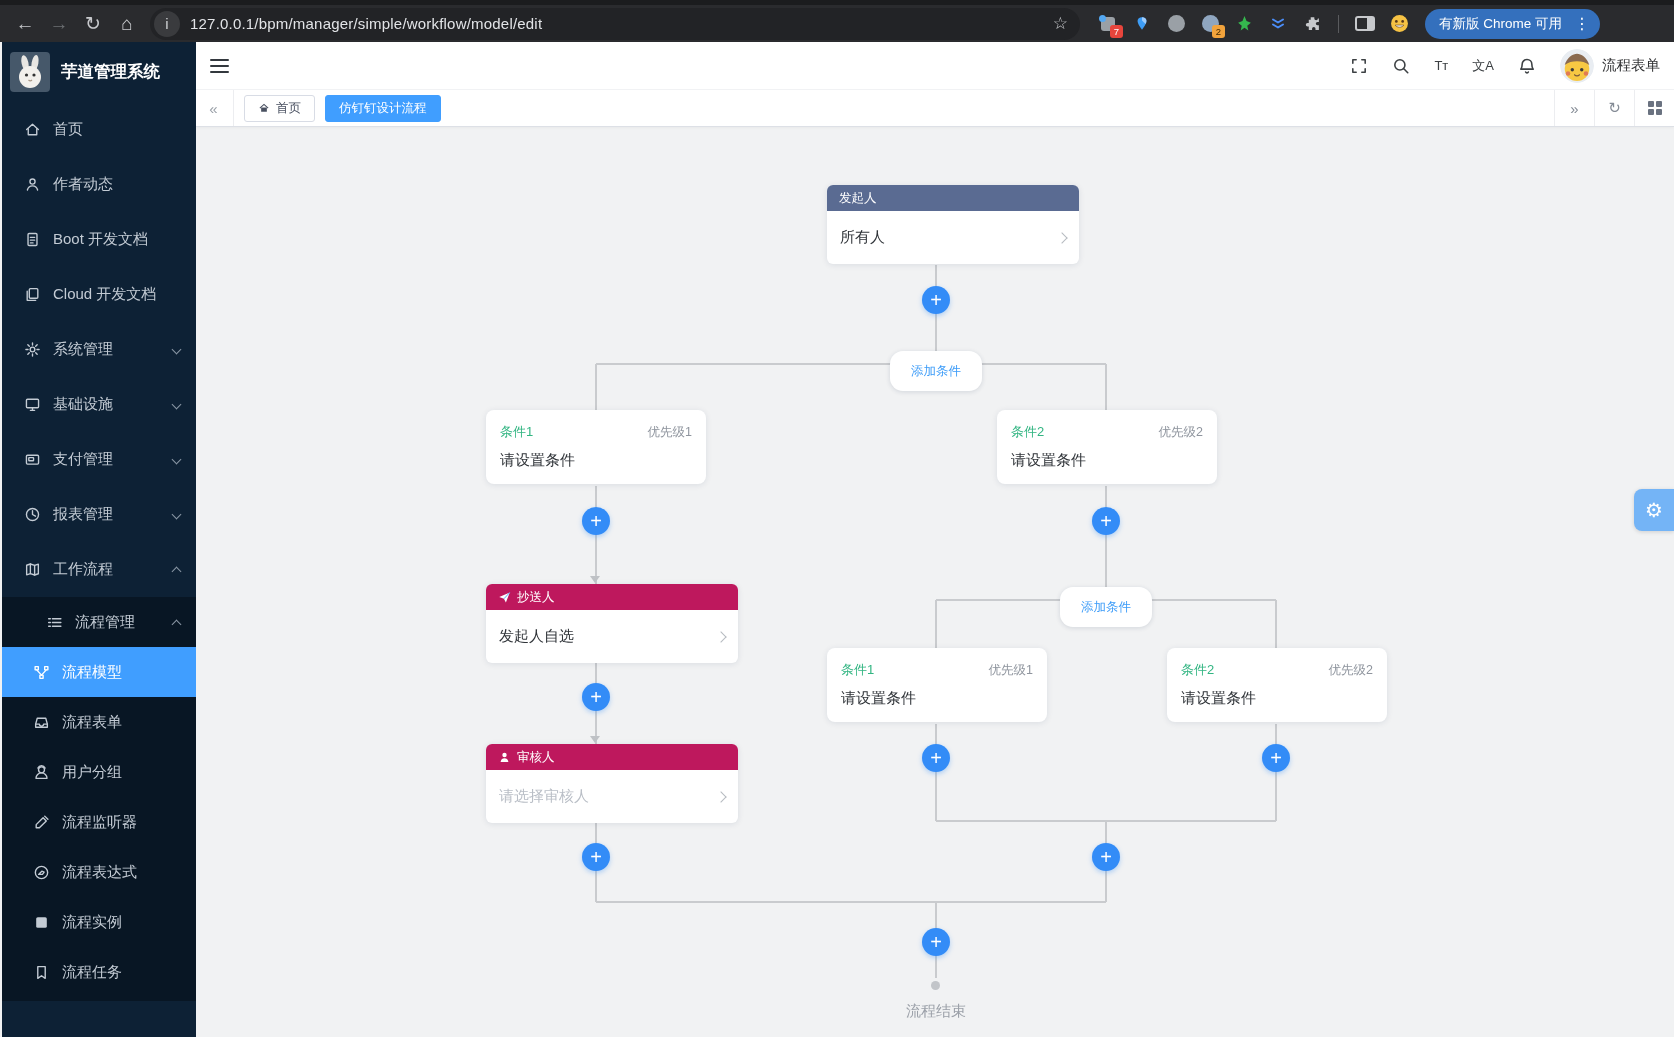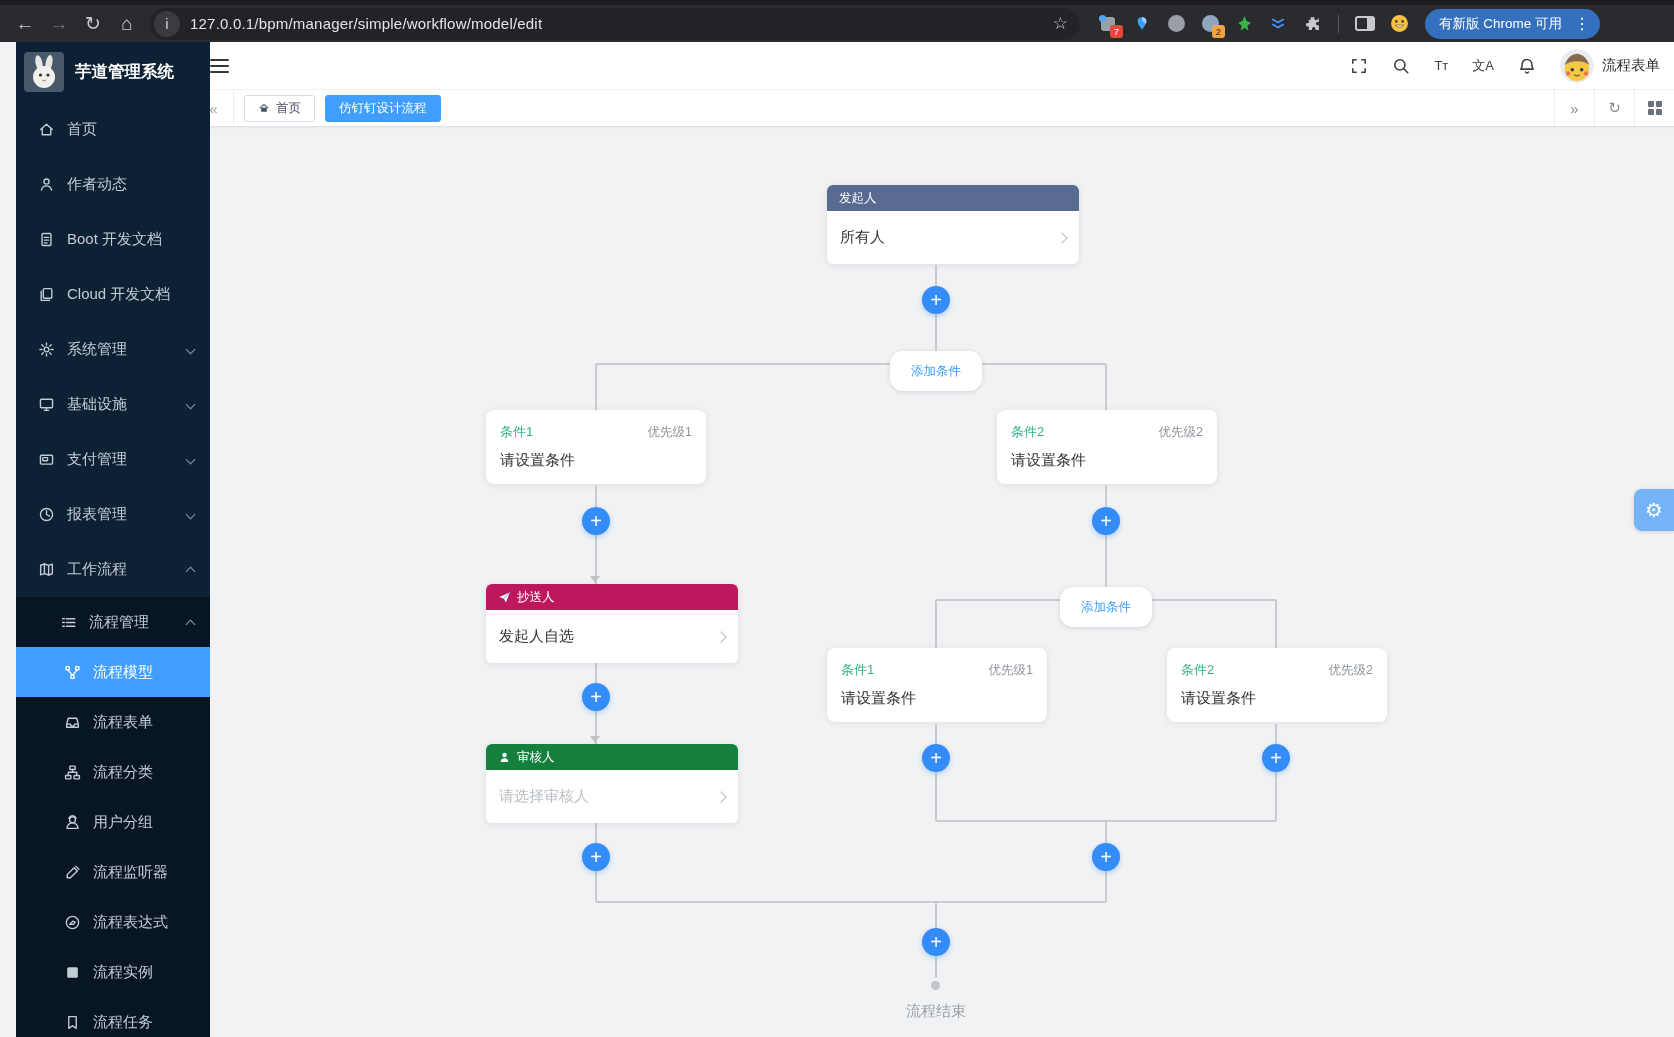--- a/index.html
+++ b/index.html
@@ -28,35 +28,35 @@
   .ext-circle { width:17px; height:17px; border-radius:50%; background:#9aa0a6; }
   .ext-circle.blue { background:#8fa6c0; }
   .vsep { width:1px; height:18px; background:#5a5b5e; margin:0 2px; }
   .panel-ico { width:20px; height:15px; border:2px solid #c7c9cc; border-radius:3px; position:relative; }
   .panel-ico::after { content:""; position:absolute; right:0; top:0; bottom:0; width:6px; background:#c7c9cc; }
   .update-pill { margin-left:16px; background:#3470bd; color:#fff; border-radius:16px; height:30px;
                  display:flex; align-items:center; padding:0 6px 0 14px; font-size:13.5px; gap:8px; cursor:pointer; }
   .kebab { font-size:16px; color:#fff; padding:0 4px; }
 
   
-  .sidebar { position:absolute; top:42px; left:16px; width:194px; bottom:0; background:#0d2135; z-index:5; overflow:hidden; }
+  .sidebar { position:absolute; top:42px; left:2px; width:194px; bottom:0; background:#0d2135; z-index:5; overflow:hidden; }
   .logo-row { height:60px; display:flex; align-items:center; padding-left:8px; gap:11px; }
   .logo-img { width:40px; height:40px; border-radius:4px; overflow:hidden; flex:0 0 auto; }
   .logo-title { color:#fff; font-size:16.5px; font-weight:bold; white-space:nowrap; }
   .menu-item { height:55px; display:flex; align-items:center; padding:0 16px 0 22px; gap:12px;
                color:#c3cbd4; font-size:15px; cursor:pointer; white-space:nowrap; }
   .mi-icon { width:17px; height:17px; flex:0 0 auto; }
   .mi-icon svg { width:17px; height:17px; stroke:#c3cbd4; fill:none; stroke-width:1.3; stroke-linecap:round; stroke-linejoin:round; }
   .chev { width:7px; height:7px; border-right:1.4px solid #8a97a5; border-bottom:1.4px solid #8a97a5; margin-left:auto; flex:0 0 auto;}
   .chev.down { transform:rotate(45deg); }
   .chev.up { transform:rotate(-135deg); margin-top:4px; }
   .submenu { background:#081624; padding-bottom:4px; }
   .group-row { height:50px; display:flex; align-items:center; gap:12px; padding:0 16px 0 44px;
                color:#c3cbd4; font-size:15px; cursor:pointer; }
-  .sub-item { height:50px; display:flex; align-items:center; gap:12px; padding:0 16px 0 48px;
+  .sub-item { height:50px; display:flex; align-items:center; gap:12px; padding:0 16px 0 31px;
               color:#c3cbd4; font-size:15px; cursor:pointer; white-space:nowrap; }
   .sub-item.active { background:#409eff; color:#fff; }
   .sub-item.active .mi-icon svg { stroke:#fff; }
 
   
   .app-header { position:absolute; left:194px; top:42px; right:0; height:48px; background:#fff;
                 display:flex; align-items:center; padding:0 14px 0 16px; border-bottom:1px solid #f2f3f5; z-index:4;}
   .hamburger { width:20px; cursor:pointer; }
   .hamburger span { display:block; width:19px; height:2px; background:#33383e; margin:4px 0; border-radius:1px; }
   .header-right { margin-left:auto; display:flex; align-items:center; gap:24px; }
@@ -315,31 +315,20 @@
         <svg viewBox="0 0 16 16">
             <path d="M2.5 9.5 4 4h8l1.5 5.5v3H2.5z"></path>
             <path d="M2.5 9.5H6a2 2 0 0 0 4 0h3.5"></path>
           </svg>
         </span>
       <span>流程表单</span>
     </div>
     <div class="sub-item">
       <span class="mi-icon">
         <svg viewBox="0 0 16 16">
-            <rect x="5.5" y="2" width="5" height="3.2" rx=".5"></rect>
-            <rect x="1.5" y="10.8" width="5" height="3.2" rx=".5"></rect>
-            <rect x="9.5" y="10.8" width="5" height="3.2" rx=".5"></rect>
-            <path d="M8 5.2v2.6M4 10.8V7.8h8v3"></path>
-          </svg>
-        </span>
-      <span>流程分类</span>
-    </div>
-    <div class="sub-item">
-      <span class="mi-icon">
-        <svg viewBox="0 0 16 16">
             <circle cx="8" cy="5.5" r="2.8"></circle>
             <path d="M4.6 3.8a3.8 3.8 0 0 1 6.8 0"></path>
             <path d="M2.8 13.5a5.2 5.2 0 0 1 10.4 0z"></path>
           </svg>
         </span>
       <span>用户分组</span>
     </div>
     <div class="sub-item">
       <span class="mi-icon">
         <svg viewBox="0 0 16 16">
@@ -517,21 +506,21 @@
       </svg>
       <span>抄送人</span>
     </div>
     <div class="fn-body">
       <span>发起人自选</span>
       <span class="chev-r"></span>
     </div>
   </div>
 
   <div class="flow-node" style="left:292px; top:616px;">
-    <div class="fn-header" style="background:#15803d;">
+    <div class="fn-header" style="background:#be185d;">
       <svg viewBox="0 0 16 16">
         <circle cx="8" cy="5" r="2.7" fill="#fff"></circle>
         <path d="M3.2 13.4c.5-3 2.4-4.4 4.8-4.4s4.3 1.4 4.8 4.4z" fill="#fff"></path>
       </svg>
       <span>审核人</span>
     </div>
     <div class="fn-body">
       <span class="placeholder">请选择审核人</span>
       <span class="chev-r"></span>
     </div>

